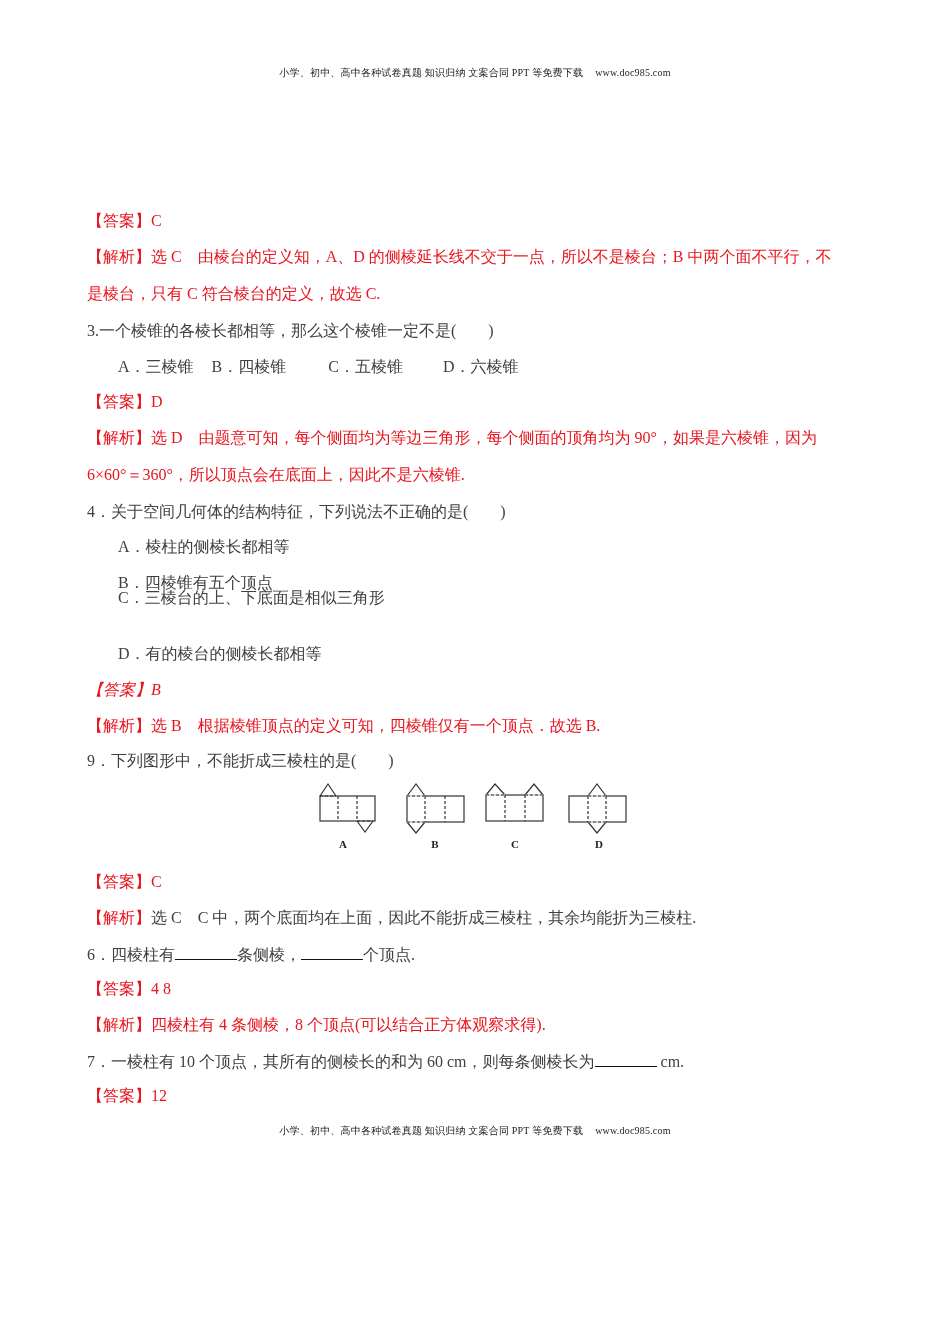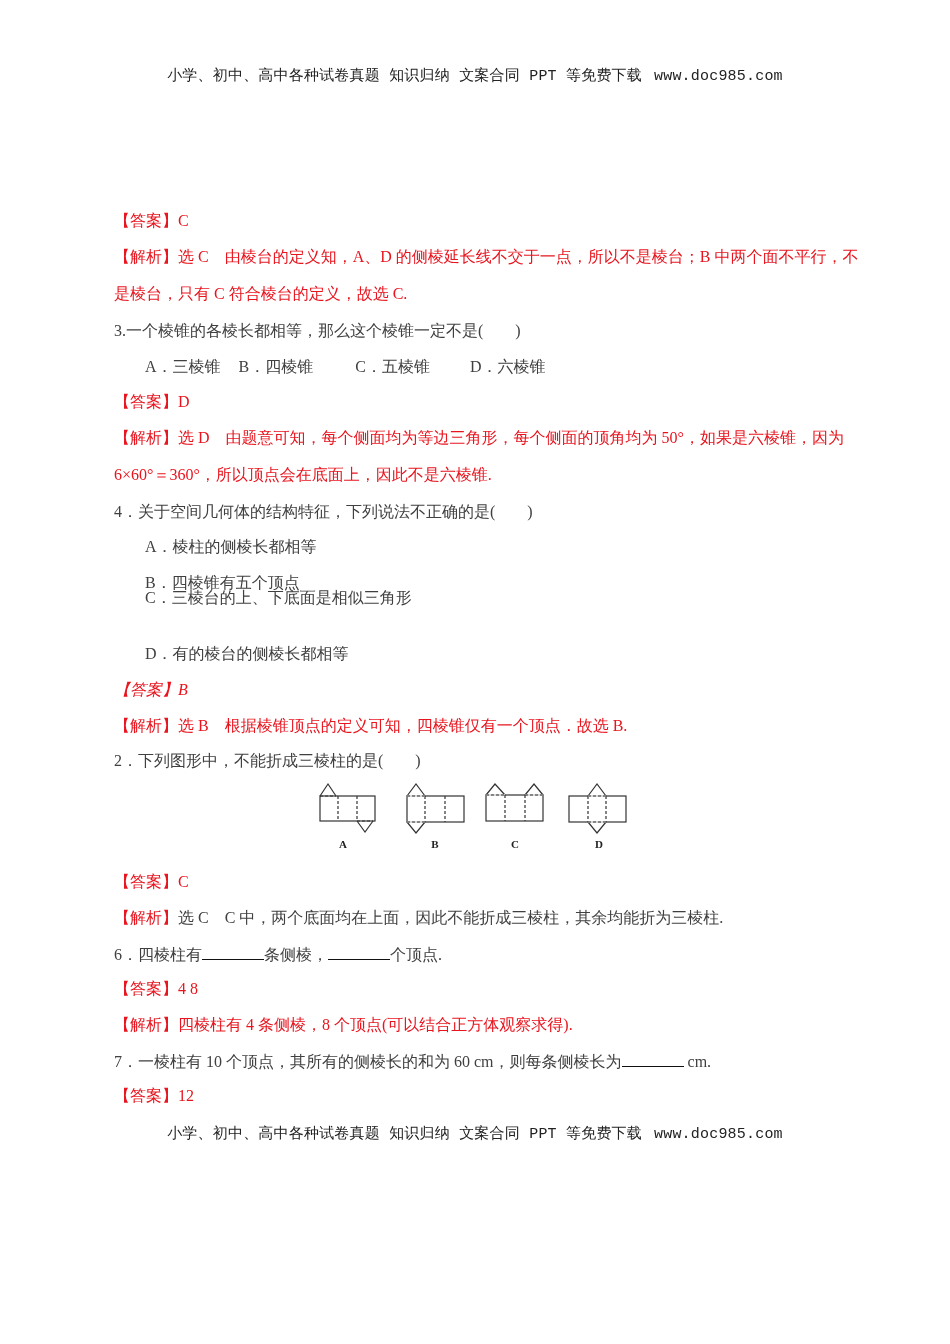--- a/index.html
+++ b/index.html
@@ -13,36 +13,35 @@
       position: relative;
       overflow: hidden;
       font-family: "Liberation Serif", "DejaVu Serif", serif;
       color: #111111;
     }
     .watermark {
       position: absolute;
       left: 0;
       width: 950px;
       text-align: center;
-      font-family: Liberation Mono, monospace;
-      font-size: 15px;
+      font-family: Liberation Serif, serif;
+      font-size: 10px;
       color: #222222;
       letter-spacing: 0.2px;
     }
     .watermark .url { margin-left: 12px; }
     .wm-top { top: 66px; }
     .wm-bottom { top: 1124px; }
 
     .line {
       position: absolute;
       left: 87px;
       font-size: 16px;
       line-height: 20px;
       white-space: nowrap;
-      margin-left: 27px;
     }
     .red { color: #e8141e; }
     .black { color: #404040; }
     .label { color: #e8141e; }
     .indent { left: 118px; }
     .opt-gap { display: inline-block; }
     .blank {
       display: inline-block;
       border-bottom: 1px solid #111;
       width: 62px;
@@ -83,39 +82,39 @@
 </div>
 
 <div class="line black" style="top:321px;">3.一个棱锥的各棱长都相等，那么这个棱锥一定不是(　　)</div>
 <div class="line black indent" style="top:357px;">
   <span>A．三棱锥</span><span class="opt-gap" style="width:18px;"></span><span>B．四棱锥</span><span class="opt-gap" style="width:42px;"></span><span>C．五棱锥</span><span class="opt-gap" style="width:40px;"></span><span>D．六棱锥</span>
 </div>
 <div class="line" style="top:392px;">
   <span class="label">【答案】</span><span class="red">D</span>
 </div>
 <div class="line" style="top:428px;">
-  <span class="label">【解析】</span><span class="red">选 D　由题意可知，每个侧面均为等边三角形，每个侧面的顶角均为 50°，如果是六棱锥，因为</span>
+  <span class="label">【解析】</span><span class="red">选 D　由题意可知，每个侧面均为等边三角形，每个侧面的顶角均为 90°，如果是六棱锥，因为</span>
 </div>
 <div class="line" style="top:465px;">
   <span class="red">6×60°＝360°，所以顶点会在底面上，因此不是六棱锥.</span>
 </div>
 
 <div class="line black" style="top:502px;">4．关于空间几何体的结构特征，下列说法不正确的是(　　)</div>
 <div class="line black indent" style="top:537px;">A．棱柱的侧棱长都相等</div>
 <div class="line black indent" style="top:573px;">B．四棱锥有五个顶点</div>
 <div class="line black indent" style="top:588px;">C．三棱台的上、下底面是相似三角形</div>
 <div class="line black indent" style="top:644px;">D．有的棱台的侧棱长都相等</div>
 <div class="line" style="top:680px;font-style:italic;">
   <span class="label">【答案】</span><span class="red">B</span>
 </div>
 <div class="line" style="top:716px;">
   <span class="label">【解析】</span><span class="red">选 B　根据棱锥顶点的定义可知，四棱锥仅有一个顶点．故选 B.</span>
 </div>
 
-<div class="line black" style="top:751px;">2．下列图形中，不能折成三棱柱的是(　　)</div>
+<div class="line black" style="top:751px;">9．下列图形中，不能折成三棱柱的是(　　)</div>
 
 <div class="figures">
   <svg width="320" height="72" viewBox="0 0 320 72" xmlns="http://www.w3.org/2000/svg">
     <g stroke="#333" stroke-width="1.2" fill="none">
 
       <g>
         <rect x="5" y="16" width="55" height="25"></rect>
         <polyline points="5,16 13,4 21,16"></polyline>
         <polyline points="42,41 50,52 58,41"></polyline>
         <line x1="23" y1="16" x2="23" y2="41" stroke-dasharray="3,2"></line>

